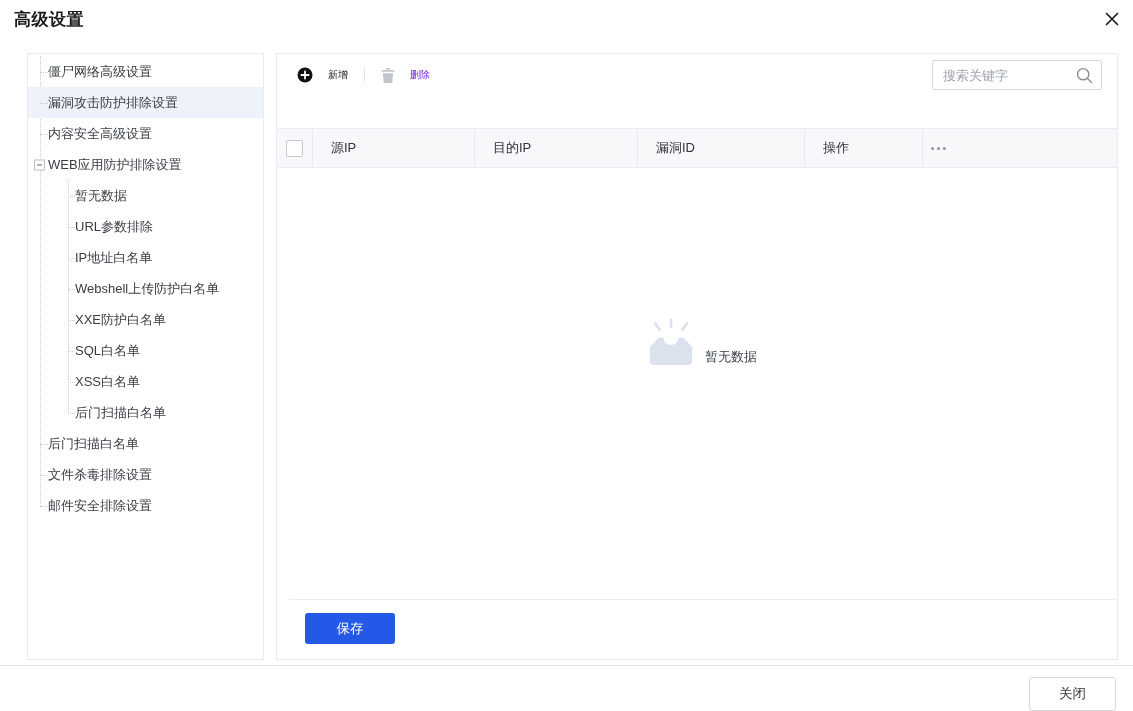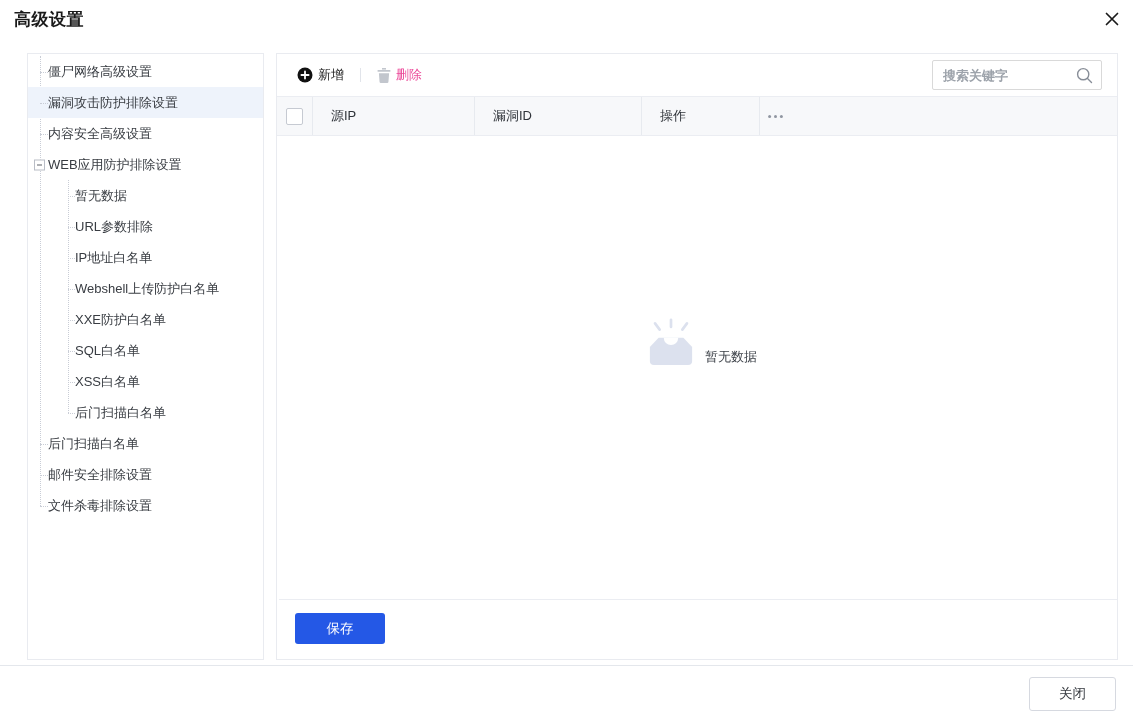--- a/index.html
+++ b/index.html
@@ -43,38 +43,38 @@
   }
   .expander:after{
     content:"";position:absolute;left:2px;right:2px;top:4px;border-top:1px solid #5f636b;
   }
   
   .main-panel{
     position:absolute;left:276px;top:53px;width:842px;height:607px;
     border:1px solid #e9ebf0;box-sizing:border-box;background:#fff;
   }
   .toolbar{position:relative;height:42px;display:flex;align-items:center;padding-left:20px;}
-  .tb-btn{display:flex;align-items:center;gap:5px;font-size:13px;cursor:pointer;background:none;border:none;padding:0;font-family:inherit;}
+  .tb-btn{display:flex;align-items:center;gap:15px;font-size:10px;cursor:pointer;background:none;border:none;padding:0;font-family:inherit;}
   .tb-btn.add{color:#1b1b1b;}
-  .tb-btn.del{color:#ec4899;cursor:default;font-family:Liberation Mono, monospace;}
+  .tb-btn.del{color:#6d28d9;cursor:default;font-family:Liberation Mono, monospace;}
   .tb-sep{width:1px;height:14px;background:#e1e4ea;margin:0 16px;}
   .search-box{
     position:absolute;right:15px;top:6px;width:170px;height:30px;
     border:1px solid #d9d9d9;border-radius:2px;box-sizing:border-box;background:#fff;
   }
   .search-box input{
     border:none;outline:none;width:100%;height:100%;box-sizing:border-box;
-    padding:0 32px 0 10px;font-size:13px;color:#333;font-family:inherit;background:transparent;font-weight:bold;
+    padding:0 32px 0 10px;font-size:13px;color:#333;font-family:inherit;background:transparent;
   }
   .search-box input::placeholder{color:#9da3ab;}
   .search-icon{position:absolute;right:8px;top:6px;cursor:pointer;}
   
   .thead{
     display:flex;height:40px;align-items:stretch;background:#f7f8fa;
-    border-top:1px solid #ebedf2;border-bottom:1px solid #ebedf2;box-sizing:border-box;
+    border-top:1px solid #ebedf2;border-bottom:1px solid #ebedf2;box-sizing:border-box;margin-top:32px;
   }
   .th{
     display:flex;align-items:center;font-size:13px;color:#2f3339;font-weight:500;
     border-right:1px solid #e7eaef;box-sizing:border-box;padding-left:18px;
   }
   .th.cb{width:36px;justify-content:center;padding-left:0;}
   .th.c0{width:162px;}
   .th.c1{width:163px;}
   .th.c2{width:163px;}
   .th.c3{width:167px;}
@@ -83,21 +83,21 @@
   .checkbox{width:15px;height:15px;border:1px solid #c6cad2;border-radius:2px;background:#fff;cursor:pointer;}
   
   .empty-area{
     position:absolute;left:1px;right:1px;top:82px;bottom:60px;
     display:flex;align-items:center;justify-content:center;
   }
   .empty-block{display:flex;flex-direction:row;align-items:center;margin-top:-48px;}
   .empty-text{margin-top:26px;font-size:13px;color:#3a3f46;}
   
   .panel-footer{
-    position:absolute;left:2px;right:0;bottom:0;height:60px;
+    position:absolute;left:12px;right:0;bottom:0;height:60px;
     border-top:1px solid #ebedf2;box-sizing:border-box;
   }
   .btn-save{
     margin:13px 0 0 16px;width:90px;height:31px;border:none;border-radius:3px;
     background:#2458e6;color:#fff;font-size:13.5px;cursor:pointer;font-family:inherit;
   }
   
   .dialog-footer{
     position:absolute;left:0;right:0;top:665px;height:46px;
     border-top:1px solid #e4e7ec;background:#fff;
@@ -132,22 +132,22 @@
     </div>
     <div class="tree-item lvl2"><span class="label">暂无数据</span></div>
     <div class="tree-item lvl2"><span class="label">URL参数排除</span></div>
     <div class="tree-item lvl2"><span class="label">IP地址白名单</span></div>
     <div class="tree-item lvl2"><span class="label">Webshell上传防护白名单</span></div>
     <div class="tree-item lvl2"><span class="label">XXE防护白名单</span></div>
     <div class="tree-item lvl2"><span class="label">SQL白名单</span></div>
     <div class="tree-item lvl2"><span class="label">XSS白名单</span></div>
     <div class="tree-item lvl2"><span class="label">后门扫描白名单</span></div>
     <div class="tree-item lvl1"><span class="label">后门扫描白名单</span></div>
+    <div class="tree-item lvl1"><span class="label">文件杀毒排除设置</span></div>
     <div class="tree-item lvl1"><span class="label">邮件安全排除设置</span></div>
-    <div class="tree-item lvl1"><span class="label">文件杀毒排除设置</span></div>
   </div>
 </aside>
 
 <section class="main-panel">
 
   <div class="toolbar">
     <button class="tb-btn add">
       <span style="display:flex;">
         <svg width="16" height="16" viewBox="0 0 16 16">
             <circle cx="8" cy="8" r="7.5" fill="#111"></circle>
@@ -176,20 +176,21 @@
           </svg>
       </span>
     </div>
   </div>
 
   <div class="thead">
     <div class="th cb">
       <span class="checkbox"></span>
     </div>
     <div class="th c0">源IP</div>
+    <div class="th c1">目的IP</div>
     <div class="th c3">漏洞ID</div>
     <div class="th c4">操作</div>
     <div class="th more">
       <span style="display:flex;">
         <svg width="17" height="5" viewBox="0 0 17 5">
             <circle cx="2.6" cy="2.5" r="1.5" fill="#9096a1"></circle>
             <circle cx="8.5" cy="2.5" r="1.5" fill="#9096a1"></circle>
             <circle cx="14.4" cy="2.5" r="1.5" fill="#9096a1"></circle>
           </svg>
       </span>

